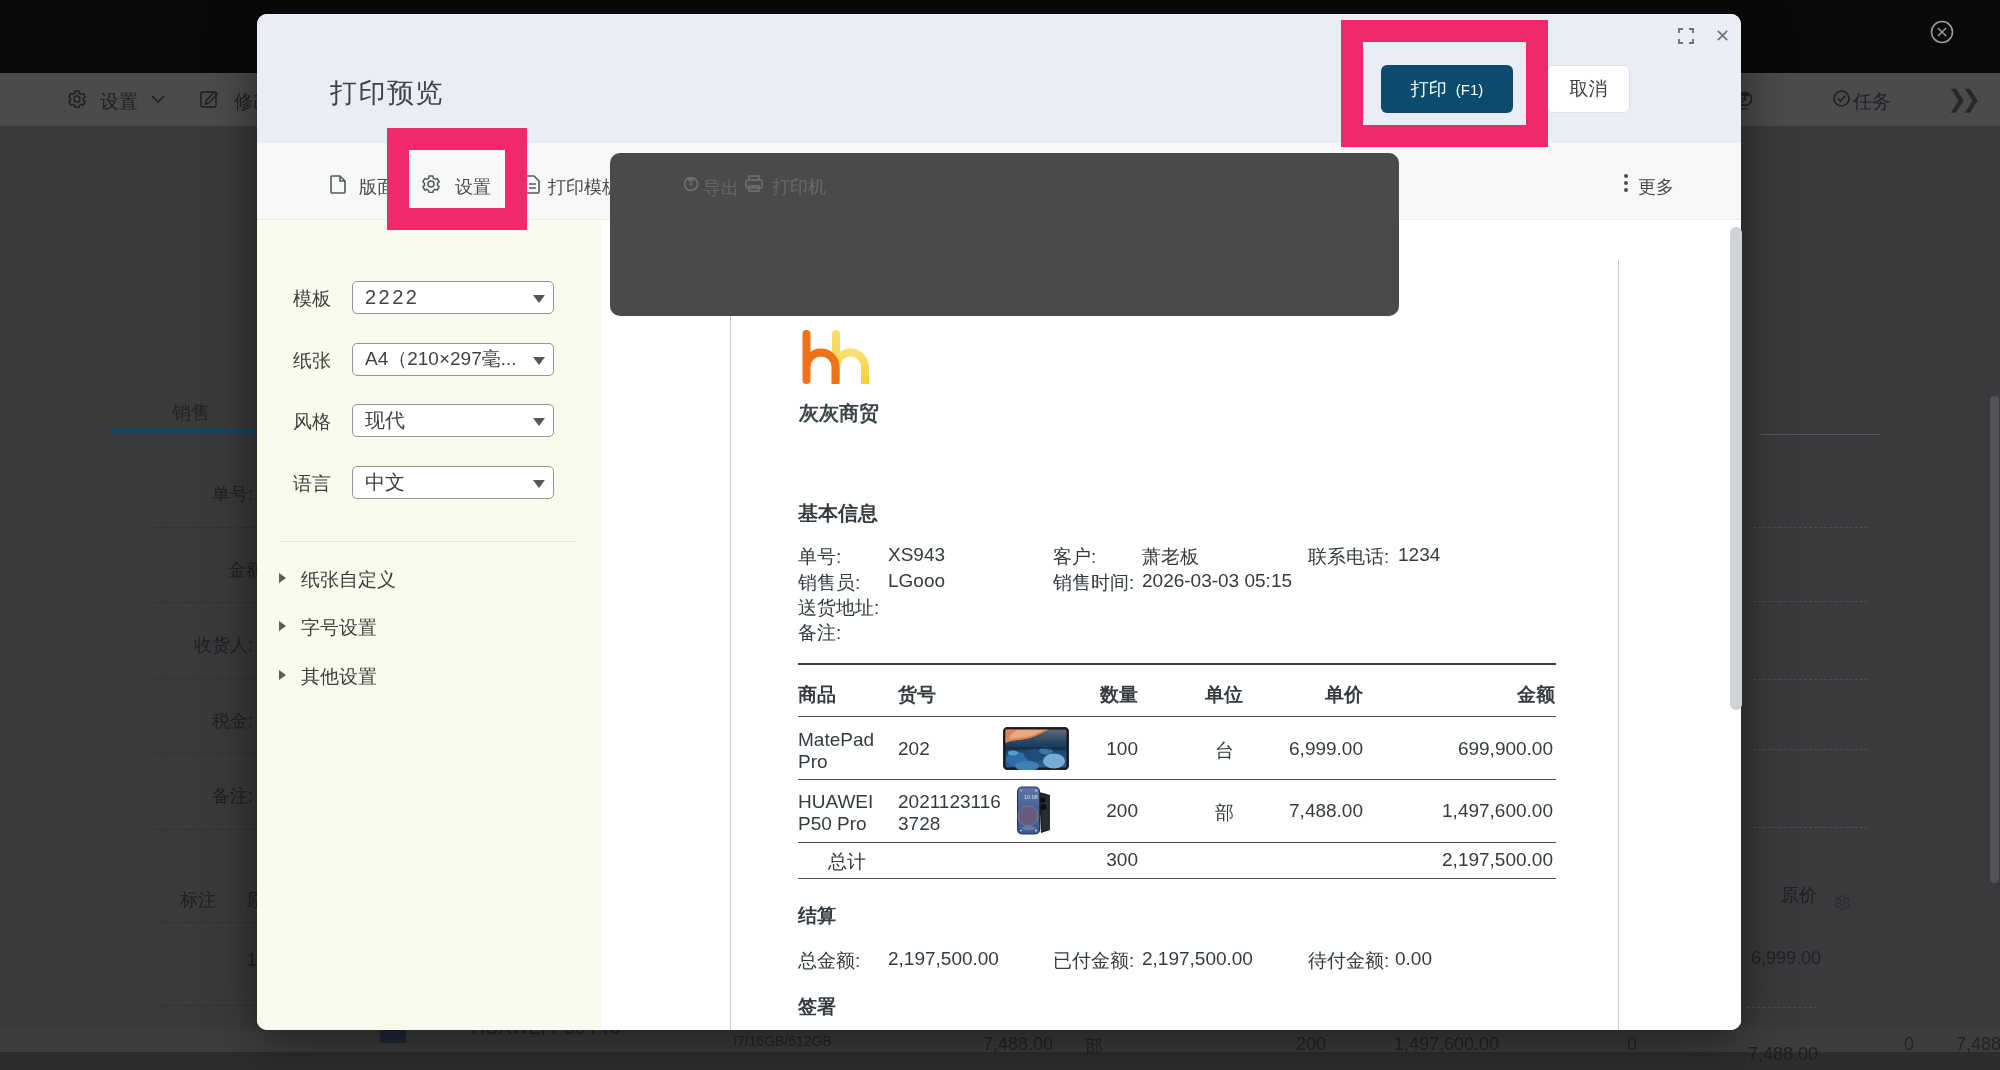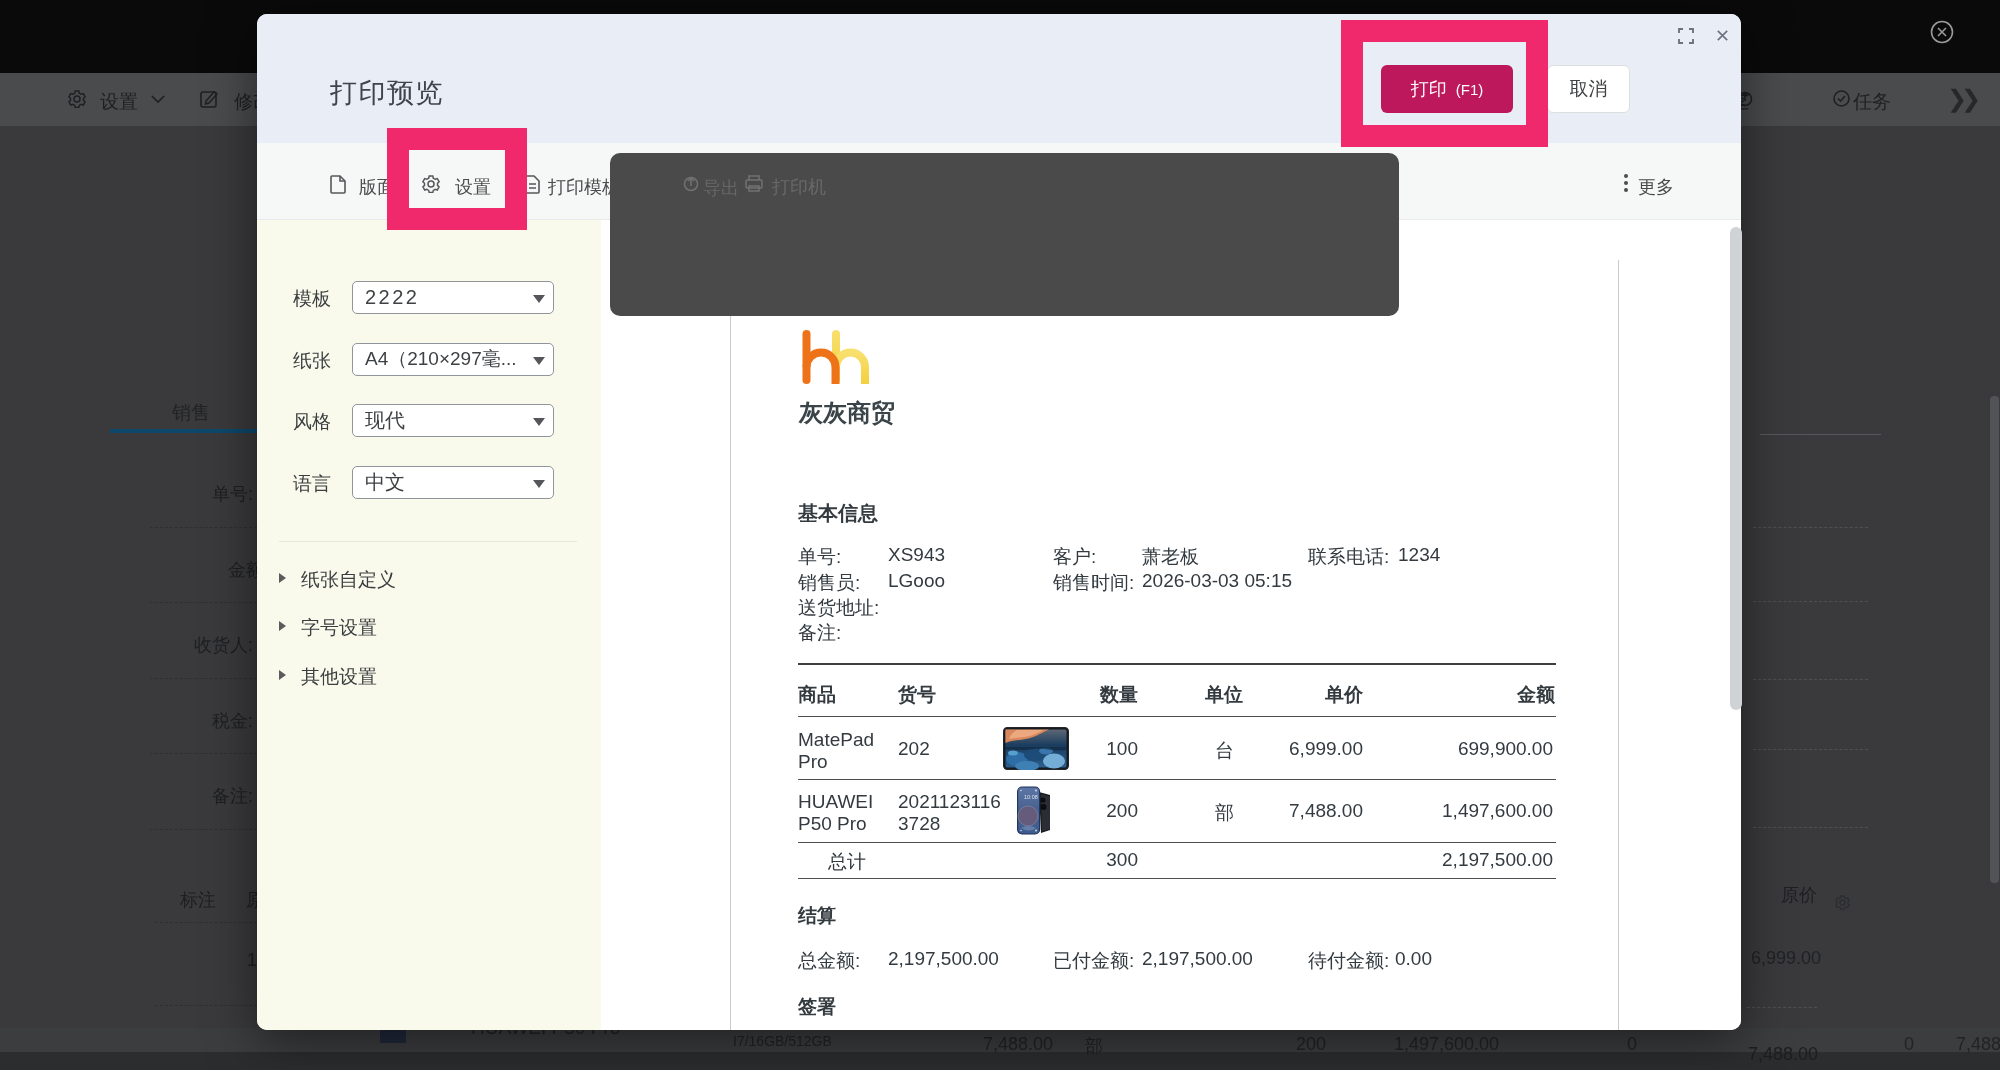--- a/index.html
+++ b/index.html
@@ -13,21 +13,21 @@
 .dash { border-top:1px dashed #2e2f31; height:0; }
 .dashl { border-top:1px dashed #4e5053; height:0; }
 
 #modal { left:257px; top:14px; width:1484px; height:1016px; background:#fff; border-radius:10px; box-shadow:0 10px 50px rgba(0,0,0,0.5); }
 #m-header { left:257px; top:14px; width:1484px; height:129px; background:#e9eef6; border-radius:10px 10px 0 0; }
 #m-toolbar { left:257px; top:143px; width:1484px; height:77px; background:#f6f7f7; border-bottom:1px solid #e9eaeb; color:#4a4c4e; font-size:19px; }
 #m-panel { left:257px; top:220px; width:344px; height:810px; background:#fafaec; border-radius:0 0 0 10px; }
 #m-preview { left:601px; top:220px; width:1140px; height:810px; background:#ffffff; border-radius:0 0 10px 0; }
 .pageline { width:1px; background:#c9cacc; }
 
-#btn-print { left:1381px; top:65px; width:132px; height:48px; background:#be185d; border-radius:6px; color:#fff; text-align:center; line-height:48px; font-size:18px; }
+#btn-print { left:1381px; top:65px; width:132px; height:48px; background:#0c4a6e; border-radius:6px; color:#fff; text-align:center; line-height:48px; font-size:18px; }
 #btn-cancel { left:1547px; top:65px; width:83px; height:48px; background:#fff; border:1px solid #dcdee0; border-radius:6px; color:#404245; text-align:center; line-height:46px; font-size:19px; }
 
 .pinkrect { border:22px solid #f0296d; background:transparent; }
 #pink1 { left:387px; top:128px; width:140px; height:102px; }
 #pink2 { left:1341px; top:20px; width:207px; height:127px; }
 
 #tooltip { left:610px; top:153px; width:789px; height:163px; background:#4a4a4b; border-radius:10px; color:#fff; }
 #tooltip .l1 { position:absolute; left:19px; top:11px; font-size:56px; letter-spacing:2.6px; white-space:nowrap; }
 #tooltip .l2 { position:absolute; left:19px; top:80px; font-size:56px; letter-spacing:2.6px; white-space:nowrap; }
 
@@ -190,21 +190,21 @@
       <linearGradient id="yg" x1="0" y1="0" x2="0" y2="1">
         <stop offset="0" stop-color="#f8e06e"></stop>
         <stop offset="1" stop-color="#f4cf3e"></stop>
       </linearGradient>
     </defs>
 <rect x="34" y="4" width="8" height="54" rx="4" fill="url(#yg)"></rect>
 <path d="M38 41 A14.5 14.5 0 0 1 67 41 L67 58" fill="none" stroke="url(#yg)" stroke-width="8"></path>
 <rect x="4.5" y="4" width="8" height="54" rx="4" fill="#ee7318"></rect>
 <path d="M8.5 41 A14.5 14.5 0 0 1 37.5 41 L37.5 58" fill="none" stroke="#ee7318" stroke-width="8"></path>
 </svg>
-<div class="pv pvb" style="left:799px;top:402px;font-size:24px;line-height:22px;color:#3a4449">灰灰商贸</div>
+<div class="pv pvb" style="left:799px;top:402px;font-size:20px;line-height:22px;color:#3a4449">灰灰商贸</div>
 <div class="pv" style="left:1459px;top:339px;font-size:36px;line-height:38px;color:#ffffff;letter-spacing:-4px">销售单</div>
 <div class="pv pvb" style="left:798px;top:500px;font-size:20px">基本信息</div>
 
 <div class="pv" style="left:798px;top:544px">单号:</div>
 <div class="pv" style="left:888px;top:544px">XS943</div>
 <div class="pv" style="left:1053px;top:544px">客户:</div>
 <div class="pv" style="left:1142px;top:544px">萧老板</div>
 <div class="pv" style="left:1308px;top:544px">联系电话:</div>
 <div class="pv" style="left:1398px;top:544px">1234</div>
 <div class="pv" style="left:798px;top:570px">销售员:</div>

